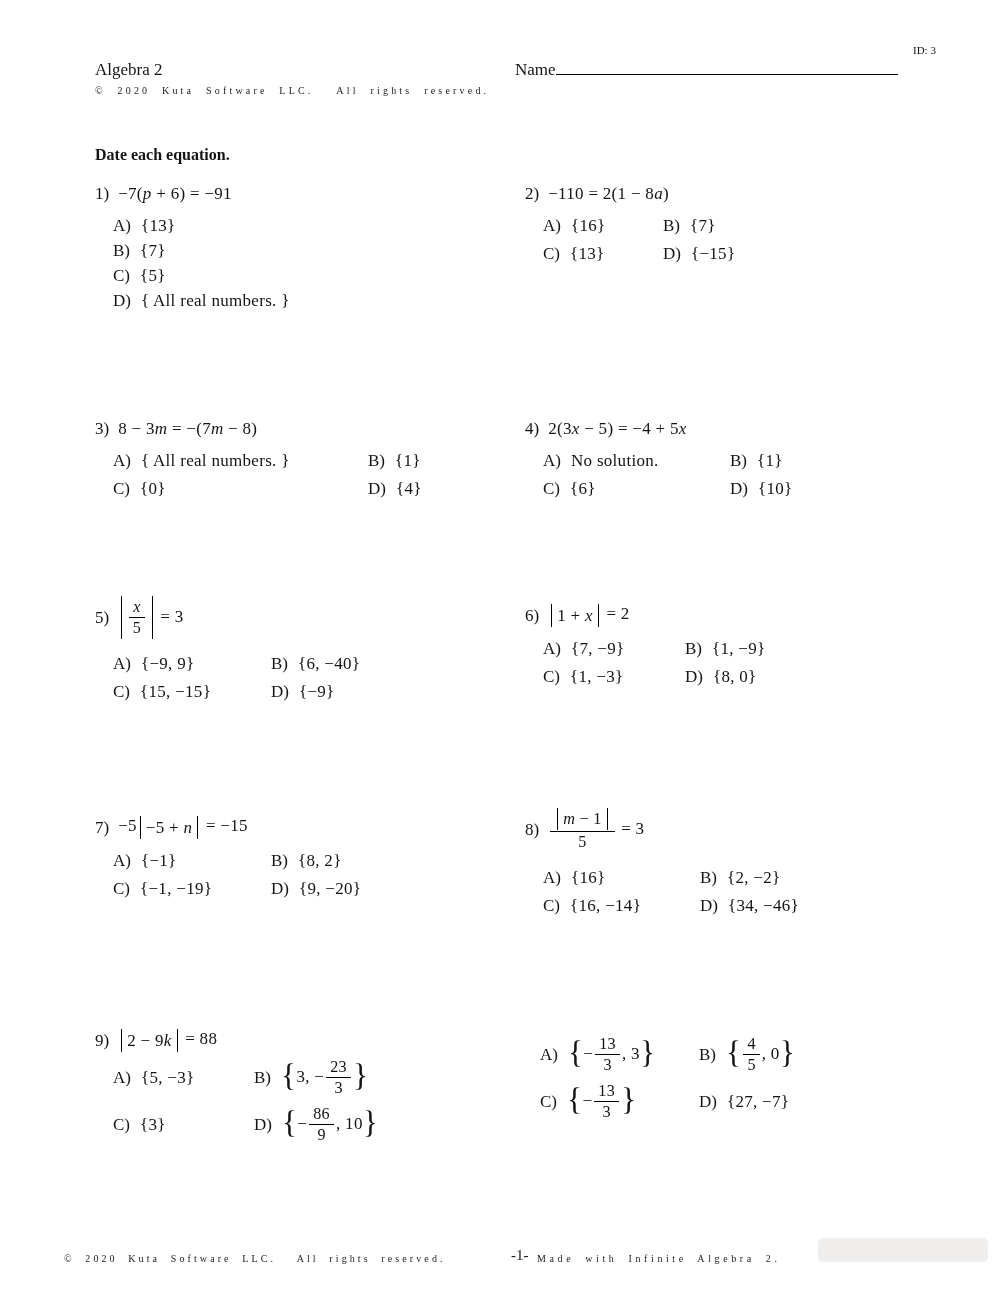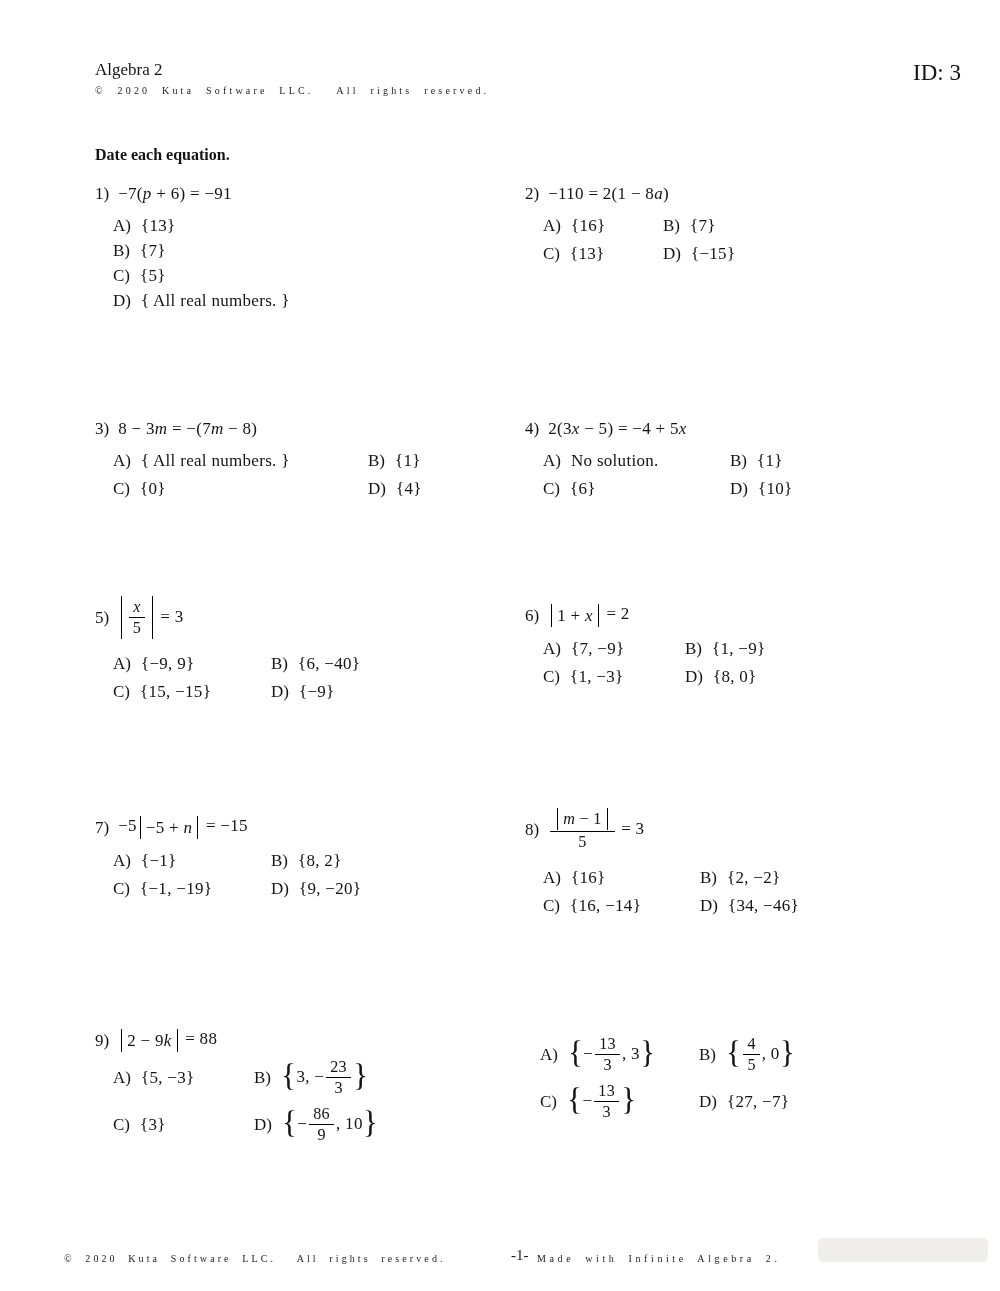--- a/index.html
+++ b/index.html
@@ -5,21 +5,21 @@
   * { box-sizing: border-box; }
   html, body { margin: 0; padding: 0; background: #ffffff; }
   .page {
     position: relative; width: 1000px; height: 1266px;
     background: #ffffff; color: #141414; overflow: hidden;
     font-family: "Liberation Serif", "DejaVu Serif", serif;
   }
   .abs-pos { position: absolute; }
   .course { left: 95px; top: 60px; font-size: 17px; }
   .name-line { left: 515px; top: 60px; font-size: 17px; white-space: nowrap; }
-  .id-line { left: 913px; top: 60px; font-size: 23px; font-family: Liberation Serif, serif; }
+  .id-line { left: 913px; top: 44px; font-size: 11px; font-family: Liberation Serif, serif; }
   .blank { display: inline-block; border-bottom: 1.3px solid #000; height: 15px; vertical-align: baseline; }
   .copyright-top {
     left: 95px; top: 85px; font-size: 10px; letter-spacing: 3.2px;
     word-spacing: 6px; white-space: pre; color: #222;
   }
   .title { left: 94px; top: 101px; font-size: 21.5px; }
   .date-line { left: 660px; top: 109px; font-size: 17px; white-space: nowrap; }
   .instructions { left: 95px; top: 146px; font-size: 16px; font-weight: bold; }
 
   .q { position: absolute; font-size: 17px; }
@@ -43,20 +43,21 @@
   .footer-page { left: 511px; top: 1247px; font-size: 15px; }
   .footer-right { left: 537px; top: 1253px; font-size: 10px; letter-spacing: 3.6px; word-spacing: 5px; white-space: pre; color: #222; }
   .watermark { left: 818px; top: 1238px; width: 170px; height: 24px; background: #efeeec; border-radius: 5px; }
 </style>
 </head>
 <body>
 
 <div class="page">
 
   <div class="abs-pos course">Algebra 2</div>
+  <div class="abs-pos name-line"><span>Name</span><span class="blank" style="width:342px"></span></div>
   <div class="abs-pos id-line">ID: 3</div>
   <div class="abs-pos copyright-top">© 2020 Kuta Software LLC.  All rights reserved.</div>
   <div class="abs-pos instructions">Date each equation.</div>
 
   <div class="q" style="left:95px; top:184px">
     <div class="qhead">
         <span class="qnum">1)</span>
         <span class="qeq">−7(<span class="var">p</span> + 6) = −91</span>
       </div>
     <div class="opts">

